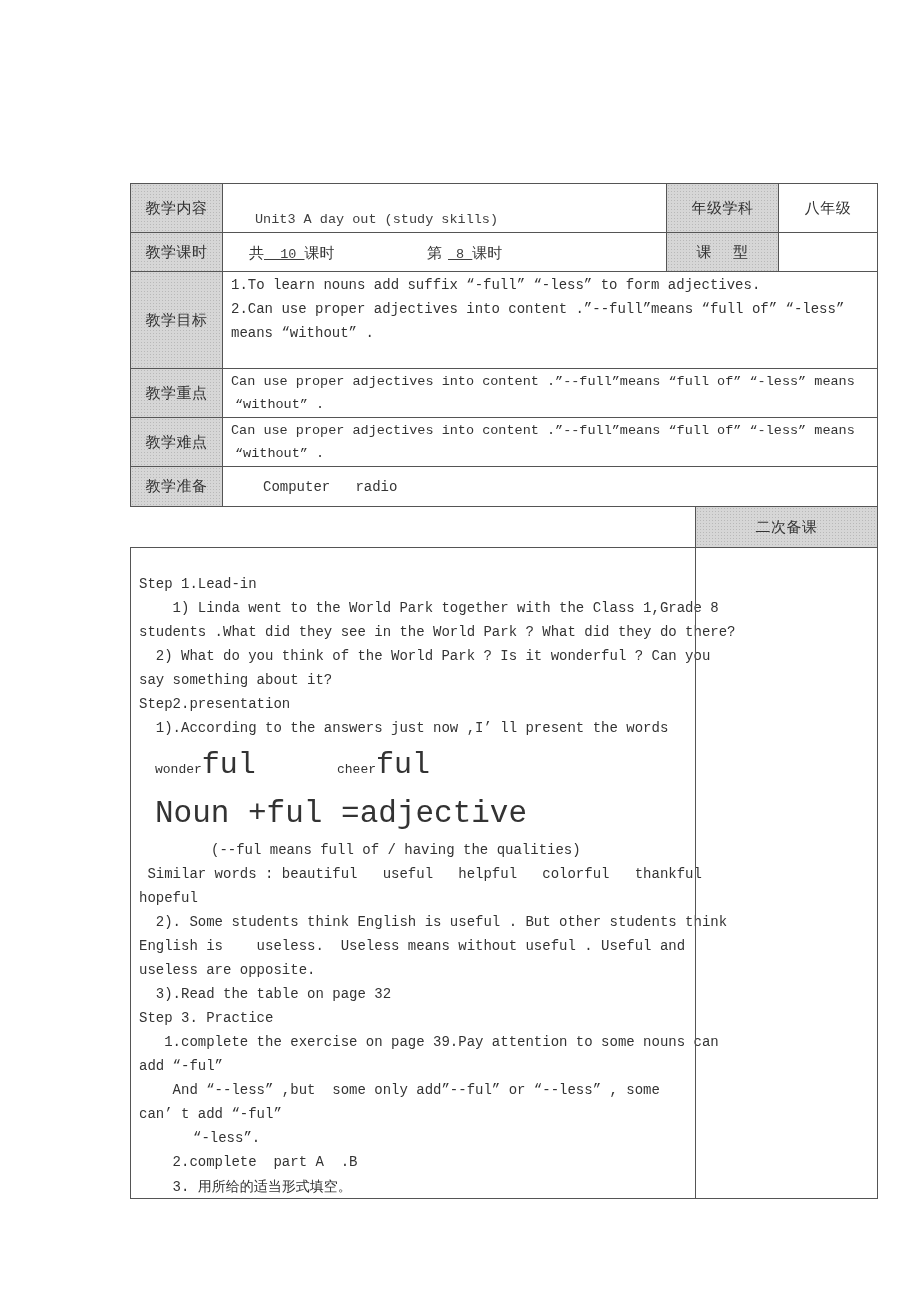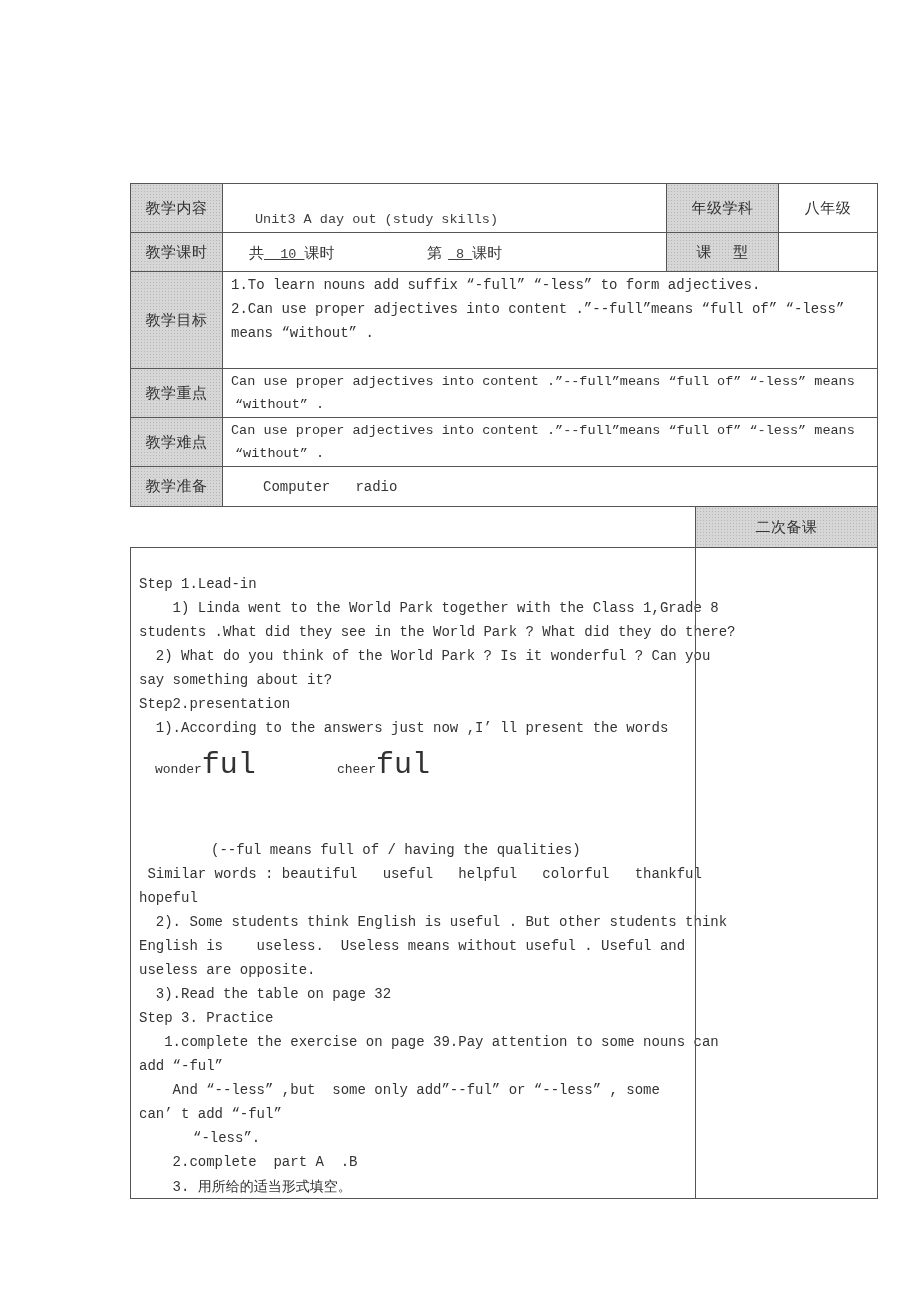--- a/index.html
+++ b/index.html
@@ -106,20 +106,21 @@
     <div class="line" style="left:8px;top:148px;white-space:pre;">Step2.presentation</div>
     <div class="line" style="left:8px;top:172px;white-space:pre;">  1).According to the answers just now ,I’ ll present the words</div>
 
     <div class="txt" style="left:24px;top:200px;">
       <span class="small">wonder</span><span class="big1">ful</span>
     </div>
     <div class="txt" style="left:206px;top:200px;">
       <span class="small">cheer</span><span class="big1">ful</span>
     </div>
 
+    <div class="txt big2" style="left:24px;top:248px;">Noun +ful =adjective</div>
     <div class="line" style="left:80px;top:294px;">(--ful means full of / having the qualities)</div>
 
     <div class="line" style="left:8px;top:318px;white-space:pre;"> Similar words : beautiful   useful   helpful   colorful   thankful</div>
     <div class="line" style="left:8px;top:342px;white-space:pre;">hopeful</div>
     <div class="line" style="left:8px;top:366px;white-space:pre;">  2). Some students think English is useful . But other students think</div>
     <div class="line" style="left:8px;top:390px;white-space:pre;">English is    useless.  Useless means without useful . Useful and</div>
     <div class="line" style="left:8px;top:414px;white-space:pre;">useless are opposite.</div>
     <div class="line" style="left:8px;top:438px;white-space:pre;">  3).Read the table on page 32</div>
     <div class="line" style="left:8px;top:462px;white-space:pre;">Step 3. Practice</div>
     <div class="line" style="left:8px;top:486px;white-space:pre;">   1.complete the exercise on page 39.Pay attention to some nouns can</div>

